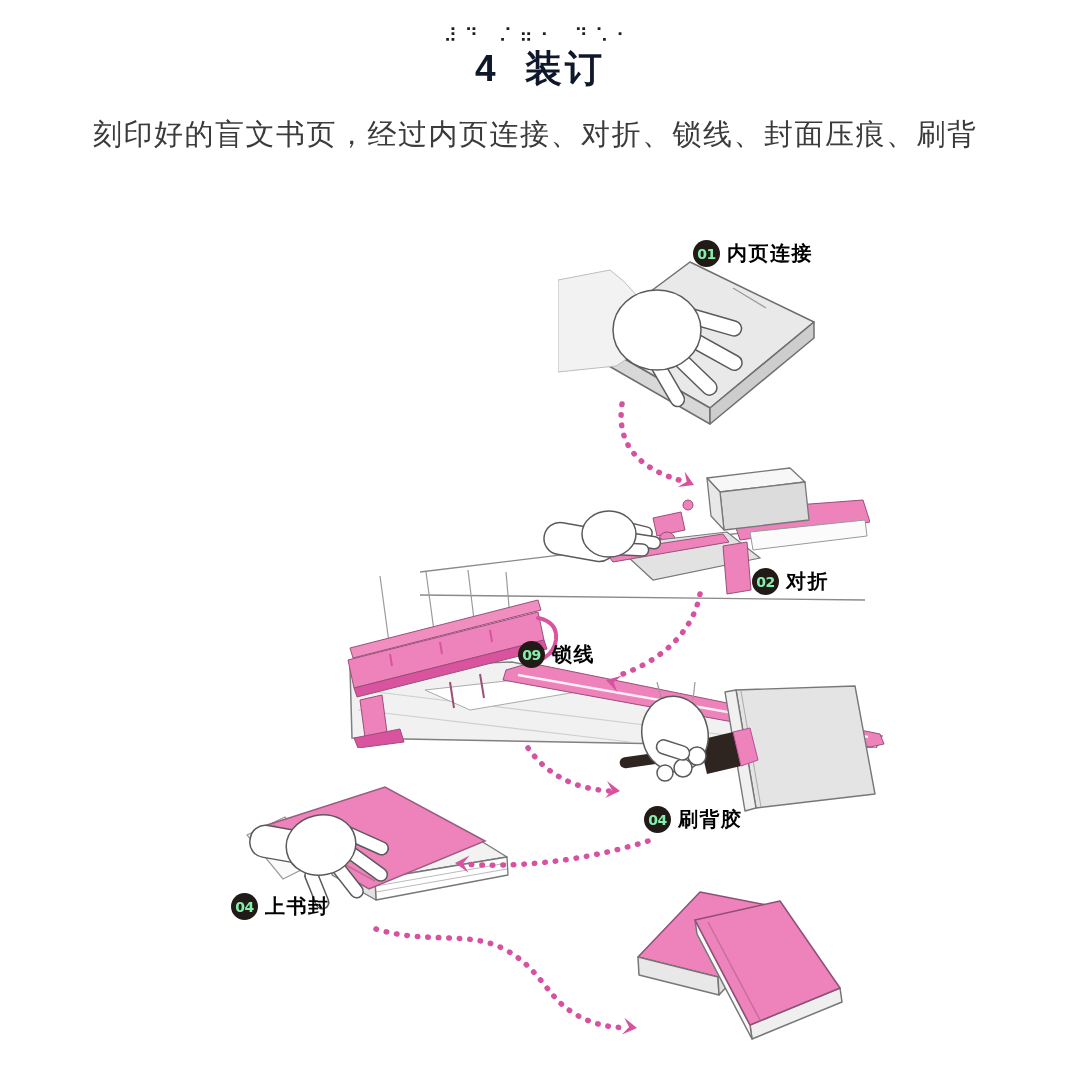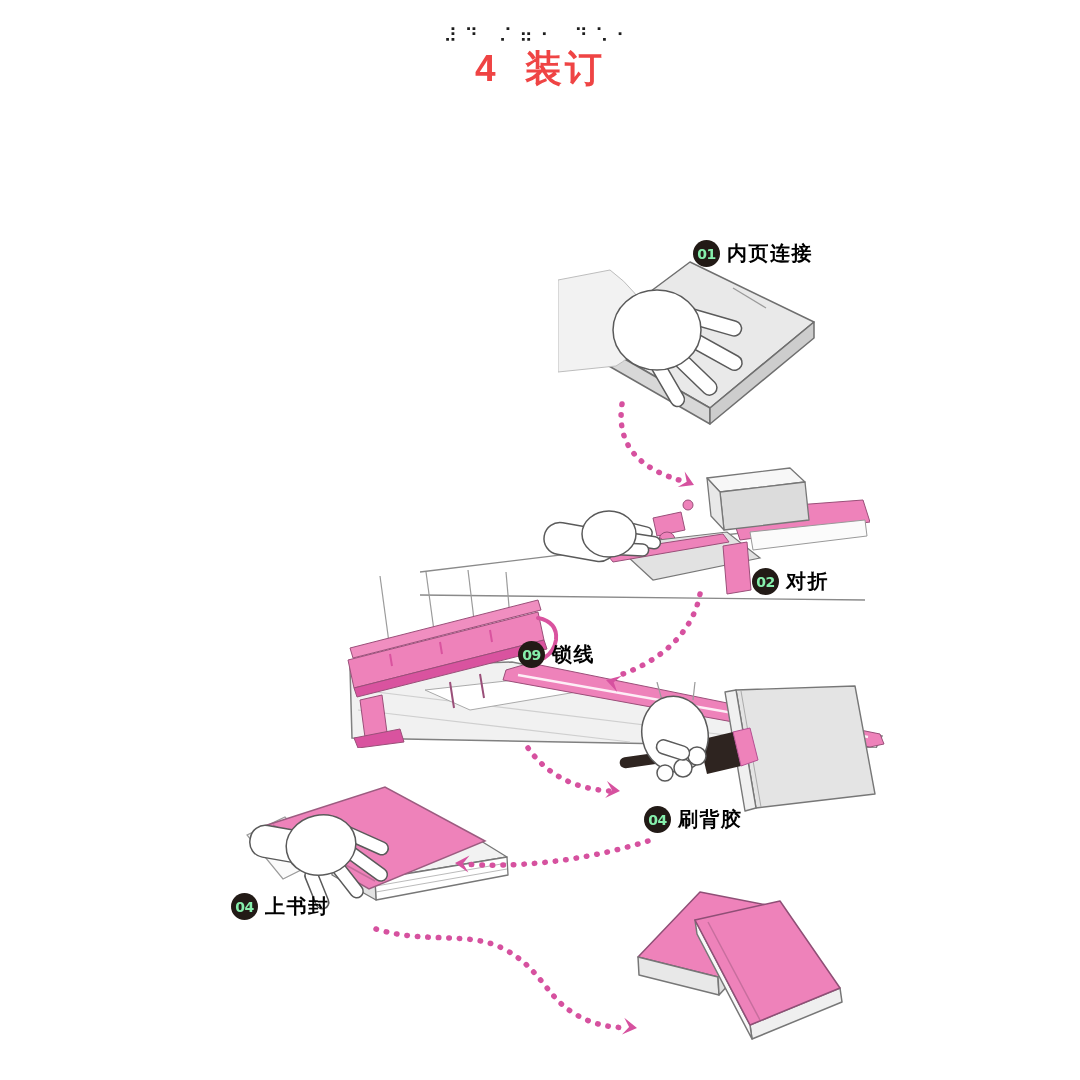--- a/index.html
+++ b/index.html
@@ -6,21 +6,21 @@
   .canvas{
     position:relative;width:1080px;height:1080px;background:#ffffff;overflow:hidden;
     font-family:"Liberation Sans","DejaVu Sans",sans-serif;
   }
   .braille{
     position:absolute;top:24px;left:0;right:0;text-align:center;
     font-family:"DejaVu Sans",sans-serif;font-size:19px;letter-spacing:7px;color:#1d1d1d;
   }
   .title{
     position:absolute;top:44px;left:0;right:0;text-align:center;
-    font-size:37px;font-weight:800;color:#ef4444;letter-spacing:3px;white-space:pre;
+    font-size:37px;font-weight:800;color:#0f172a;letter-spacing:3px;white-space:pre;
   }
   .intro{
     position:absolute;left:93px;top:103px;width:910px;
     font-size:29px;line-height:63px;letter-spacing:1.5px;
     color:#3b3b3b;font-weight:300;
   }
   .intro div{white-space:nowrap;}
   .step-tag{position:absolute;display:flex;align-items:center;gap:7px;}
   .badge{
     width:27px;height:27px;border-radius:50%;background:#221a16;color:#86efac;
@@ -33,20 +33,21 @@
 </style>
 </head>
 <body>
 
 <div class="canvas">
 
   <div class="braille">⠼⠙ ⠌⠶⠂ ⠙⠡⠂</div>
   <div class="title">4  装订</div>
 
   <div class="intro">
+    <div>刻印好的盲文书页，经过内页连接、对折、锁线、封面压痕、刷背</div>
   </div>
 
   <svg class="illus" style="left:558px;top:246px" width="265" height="180" viewBox="0 0 265 180">
     <g stroke="#6f6f6f" stroke-width="1.5" stroke-linejoin="round">
       <polygon points="30,92 132,16 256,76 152,162" fill="#e9e9e9"></polygon>
       <polygon points="30,92 152,162 152,178 30,108" fill="#d8d8d8"></polygon>
       <polygon points="152,162 256,76 256,92 152,178" fill="#cdcdcd"></polygon>
       <line x1="175" y1="42" x2="208" y2="62" stroke="#9a9a9a" stroke-width="1.2"></line>
     </g>
     <g>

